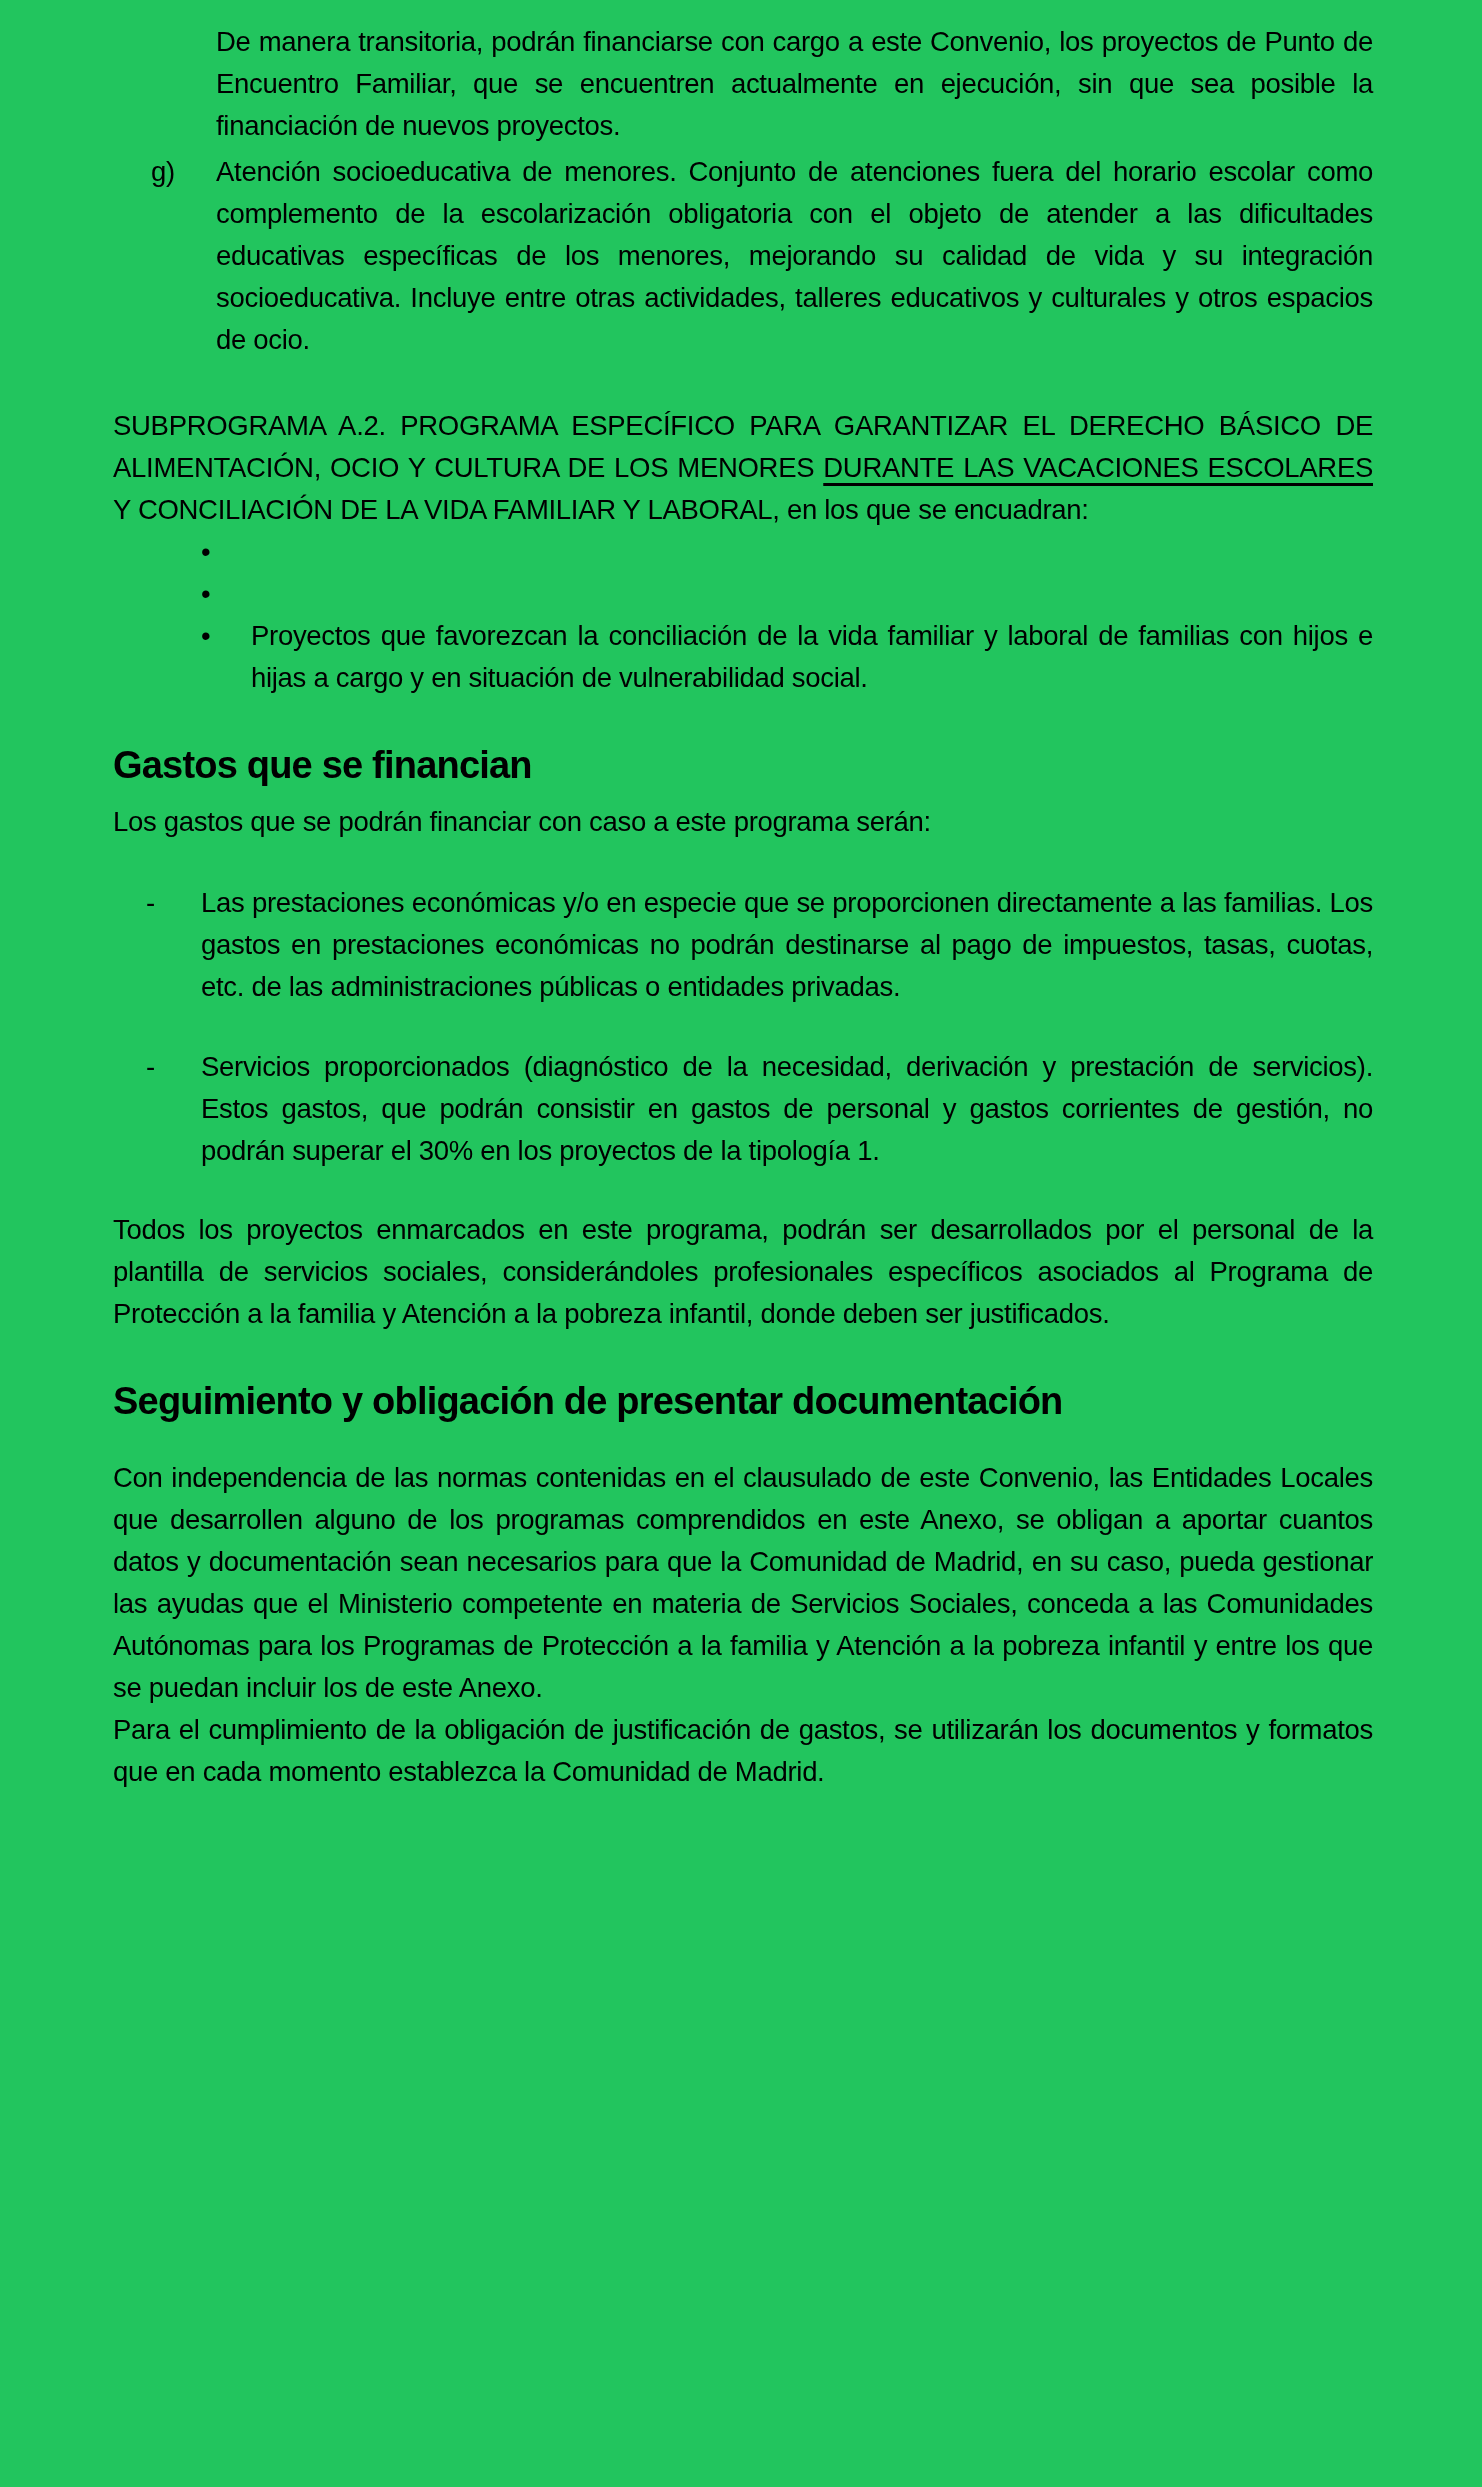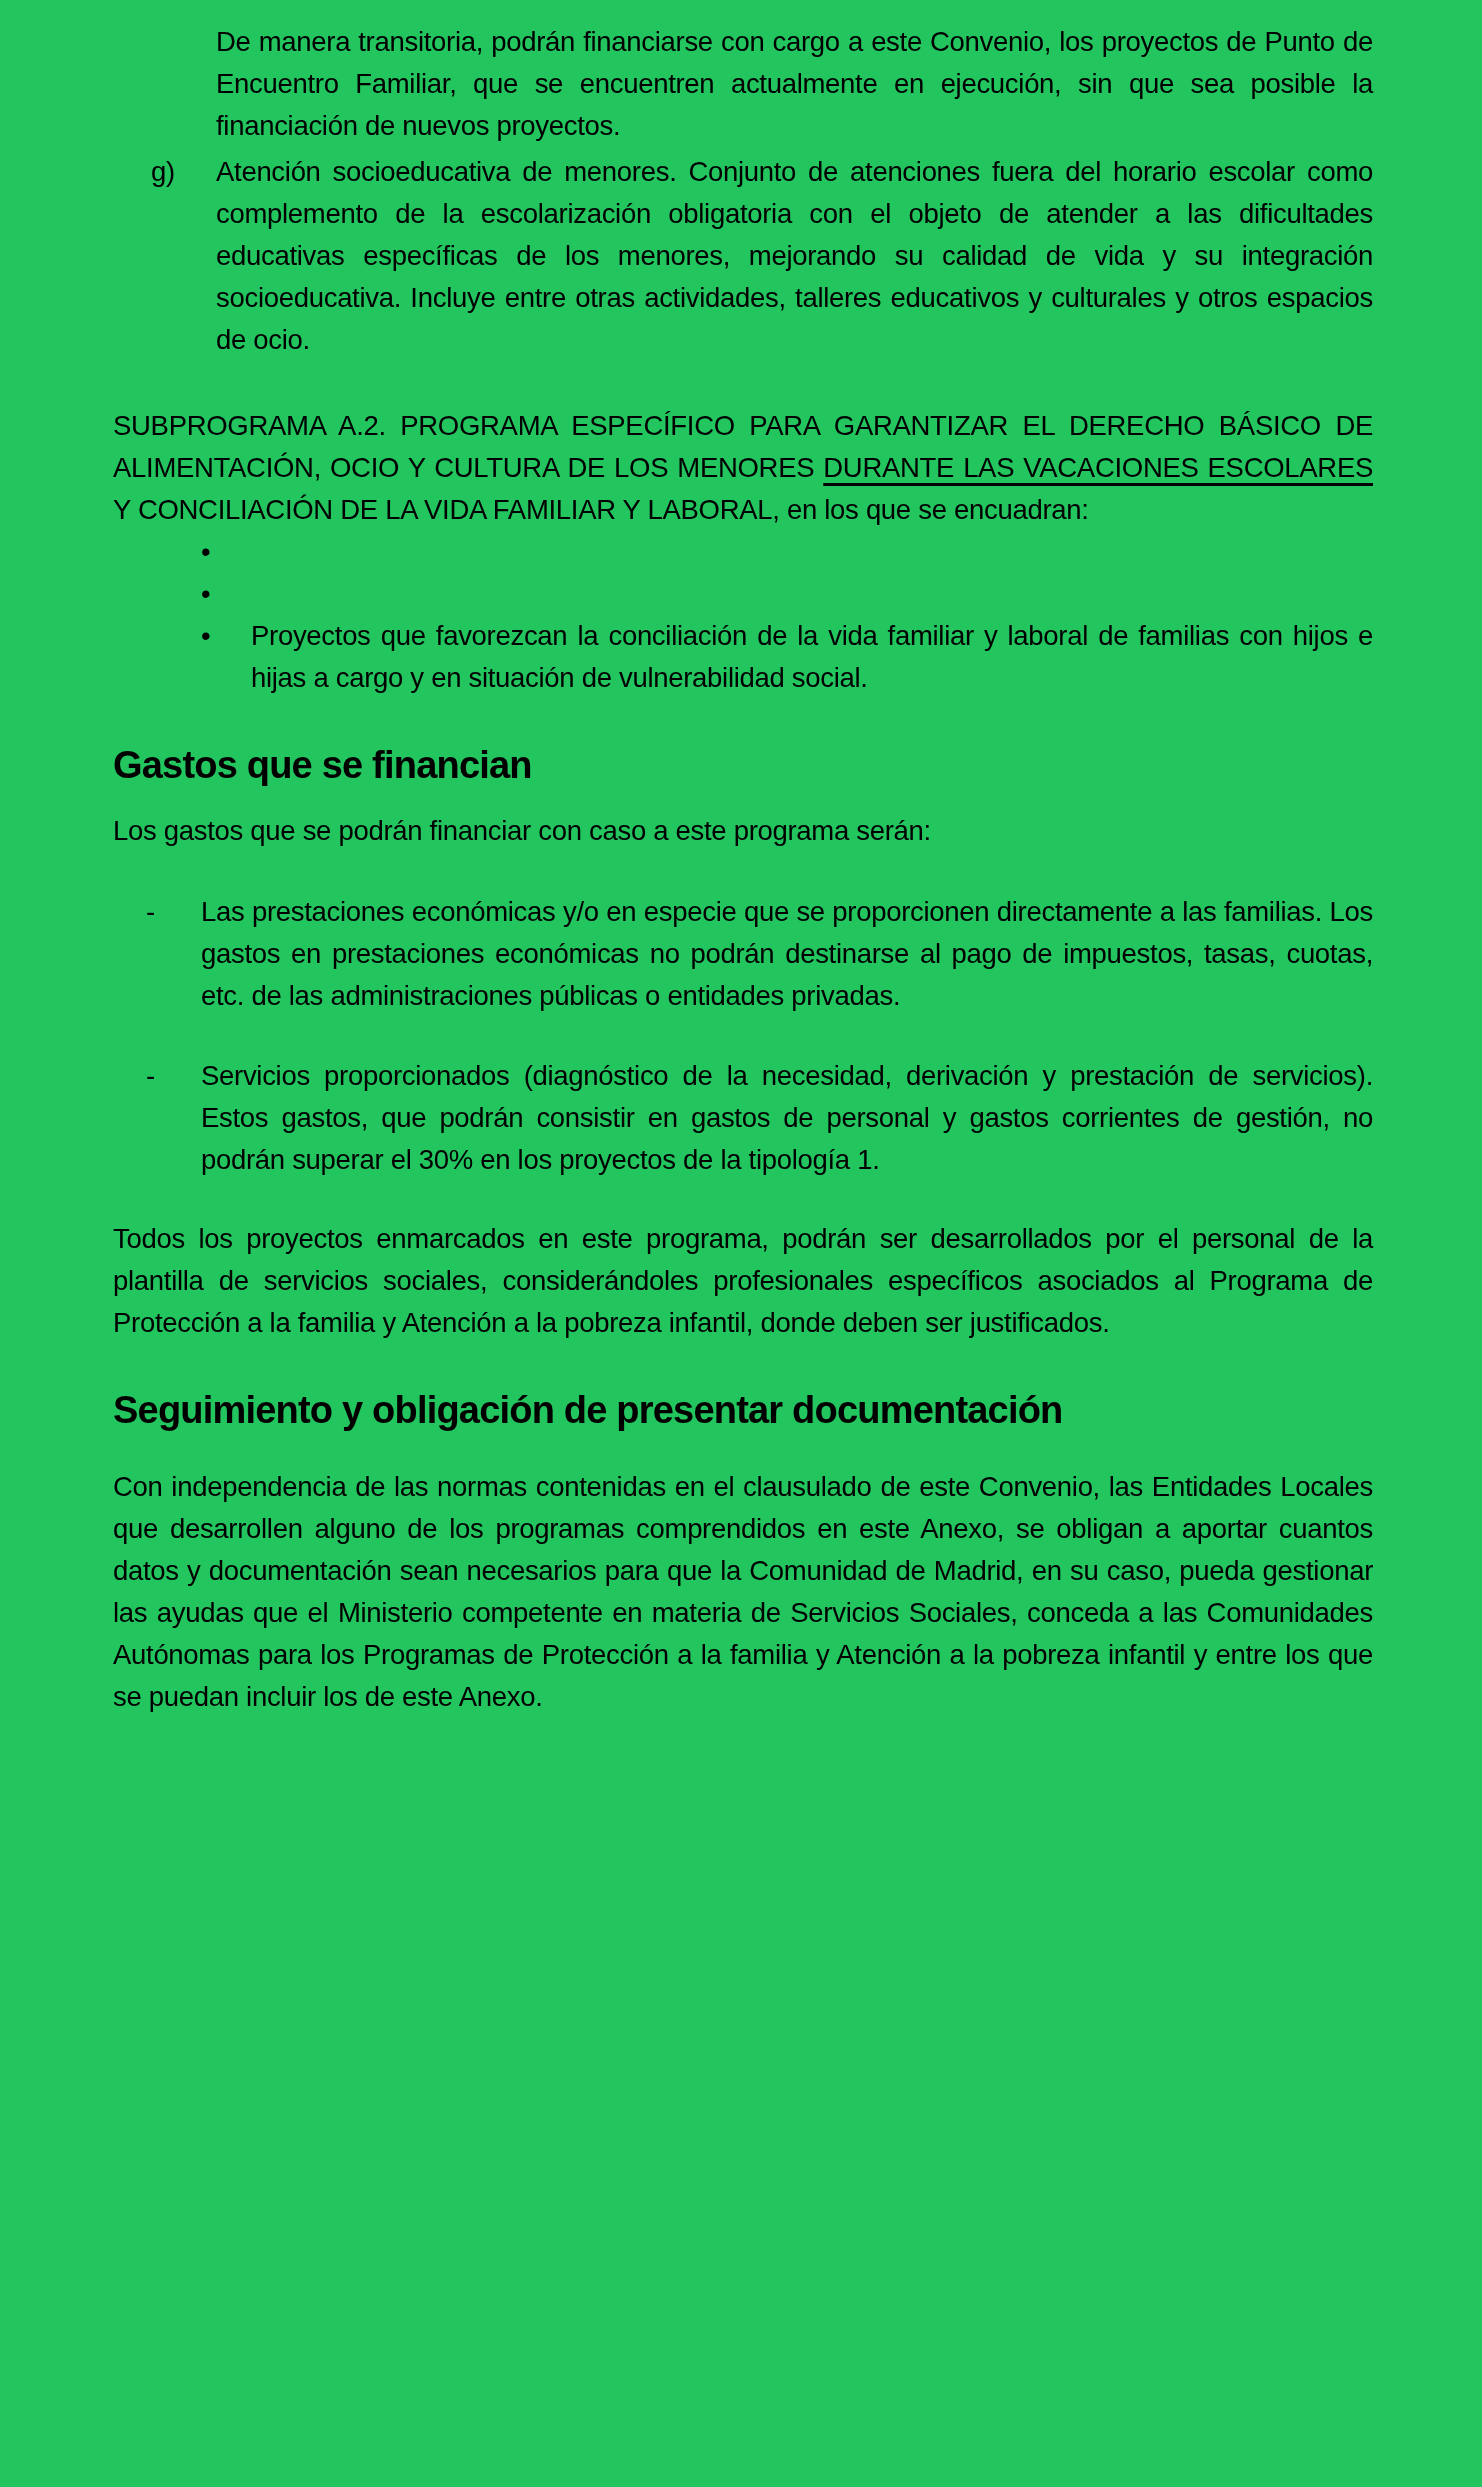--- a/index.html
+++ b/index.html
@@ -61,21 +61,21 @@
 
   
   .section-heading {
     font-size: 38px;
     line-height: 48px;
     font-weight: bold;
     letter-spacing: -0.8px;
     margin: 0 0 29px 0;
     text-align: left;
   }
-  .heading-gastos { margin-bottom: 21px; }
+  .heading-gastos { margin-bottom: 12px; }
   .heading-seguimiento { margin-bottom: 32px; }
 
   .gastos-intro { margin-bottom: 39px; }
 
   
   .dash-item { display: flex; margin-bottom: 38px; }
   .dash-marker {
     flex: none;
     width: 88px;
     padding-left: 33px;
@@ -128,16 +128,17 @@
       <div class="dash-marker">-</div>
       <div class="dash-text">Servicios proporcionados (diagnóstico de la necesidad, derivación y prestación de servicios). Estos gastos, que podrán consistir en gastos de personal y gastos corrientes de gestión, no podrán superar el 30% en los proyectos de la tipología 1.</div>
     </div>
 
     <p class="closing-para">Todos los proyectos enmarcados en este programa, podrán ser desarrollados por el personal de la plantilla de servicios sociales, considerándoles profesionales específicos asociados al Programa de Protección a la familia y Atención a la pobreza infantil, donde deben ser justificados.</p>
 
     <h1 class="section-heading heading-seguimiento">Seguimiento y obligación de presentar documentación</h1>
 
     <p class="seguimiento-para-1">Con independencia de las normas contenidas en el clausulado de este Convenio, las Entidades Locales que desarrollen alguno de los programas comprendidos en este Anexo, se obligan a aportar cuantos datos y documentación sean necesarios para que la Comunidad de Madrid, en su caso, pueda gestionar las ayudas que el Ministerio competente en materia de Servicios Sociales, conceda a las Comunidades Autónomas para los Programas de Protección a la familia y Atención a la pobreza infantil y entre los que se puedan incluir los de este Anexo.</p>
 
+    <p class="seguimiento-para-2">Para el cumplimiento de la obligación de justificación de gastos, se utilizarán los documentos y formatos que en cada momento establezca la Comunidad de Madrid.</p>
 
   </div>
 </div>
 
 
 </body></html>

